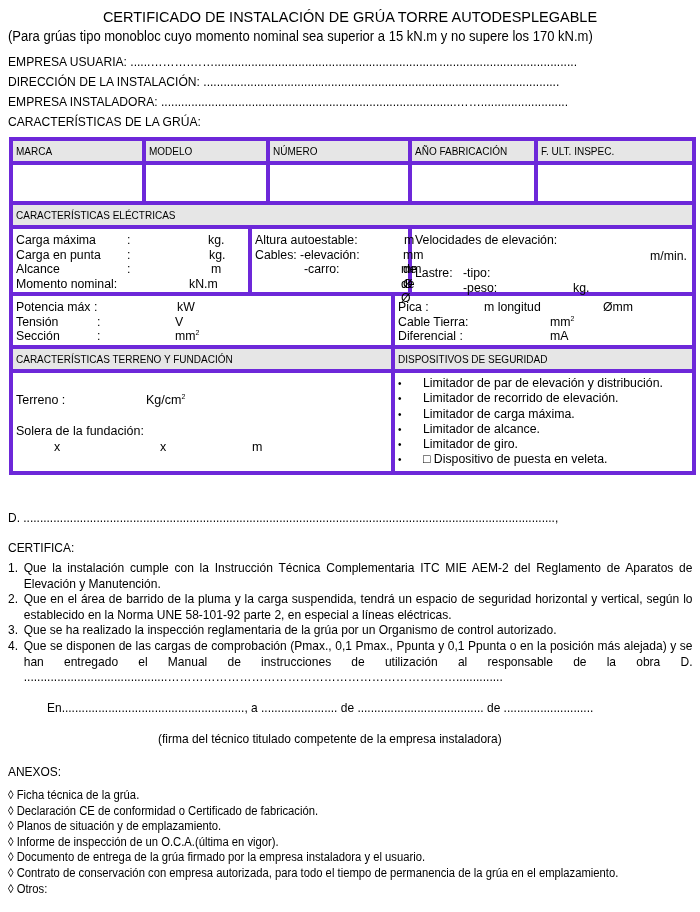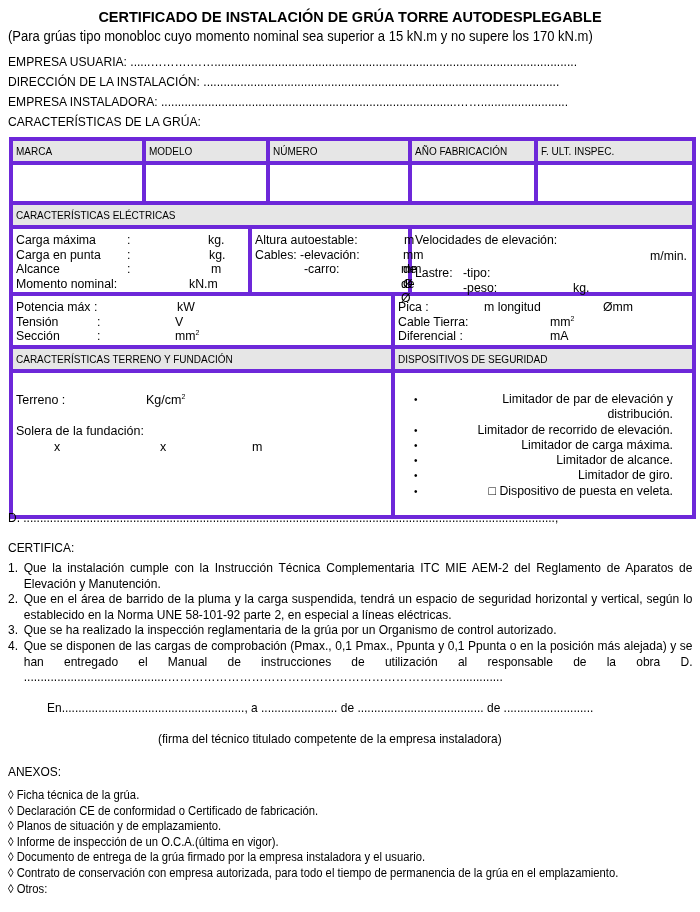--- a/index.html
+++ b/index.html
@@ -1,34 +1,34 @@
 <!DOCTYPE html>
 <html><head>
 <meta charset="utf-8">
 <style>
   html, body { margin: 0; padding: 0; background: #ffffff; }
   body { width: 700px; height: 912px; position: relative; overflow: hidden;
          font-family: "Liberation Sans", sans-serif; color: #000; }
   .abs { position: absolute; white-space: nowrap; }
-  .title { left: 0; width: 700px; top: 9px; text-align: center; font-weight: bold; font-size: 14.5px; }
+  .title { left: 0; width: 700px; top: 9px; text-align: center; font-weight: normal; font-size: 14.5px; }
   .subtitle { left: 8px; top: 28px; font-size: 14px; transform: scaleX(0.93); transform-origin: left; }
   .field { left: 8px; font-size: 13px; transform: scaleX(0.93); transform-origin: left; }
 
   table.grid { position: absolute; left: 9px; top: 137px; width: 683px; border-collapse: collapse; table-layout: fixed; }
   table.grid td { border: 4px solid #6d28d9; padding: 0 3px; vertical-align: top; }
   .hd { background: #e6e6e6; font-size: 10px; height: 20px; vertical-align: middle !important; }
   .sm { font-size: 12.3px; line-height: 14.6px; }
   sup { font-size: 7px; line-height: 0; }
 
   .sec { position: absolute; font-size: 13px; transform: scaleX(0.92); transform-origin: left; white-space: nowrap; }
   .para { position: absolute; left: 8px; width: 740px; font-size: 13px; line-height: 15.5px; transform: scaleX(0.925); transform-origin: left; }
   .para .num { position: absolute; left: 0; }
   .para .txt { padding-left: 17px; text-align: justify; }
   .annex { position: absolute; left: 8px; font-size: 12.5px; line-height: 15.6px; transform: scaleX(0.9); transform-origin: left; white-space: nowrap; }
-  ul.dev { margin: 16px; padding: 0; list-style: none; text-align: right; }
+  ul.dev { margin: 0; padding: 0; list-style: none; }
   ul.dev li { position: relative; padding-left: 25px; font-size: 12.3px; line-height: 15.3px; }
   ul.dev li::before { content: "•"; position: absolute; left: 0; font-size: 10px; }
 </style>
 </head>
 <body>
 
 <div class="abs title">CERTIFICADO DE INSTALACIÓN DE GRÚA TORRE AUTODESPLEGABLE</div>
 <div class="abs subtitle">(Para grúas tipo monobloc cuyo momento nominal sea superior a 15 kN.m y no supere los 170 kN.m)</div>
 
 <div class="abs field" style="top:54px">EMPRESA USUARIA: ......……….……............................................................................................................</div>

